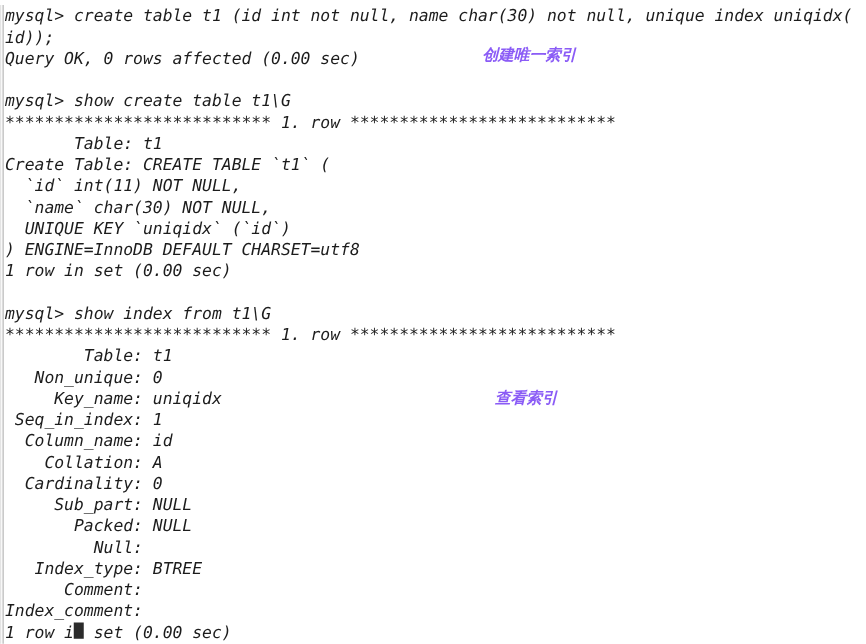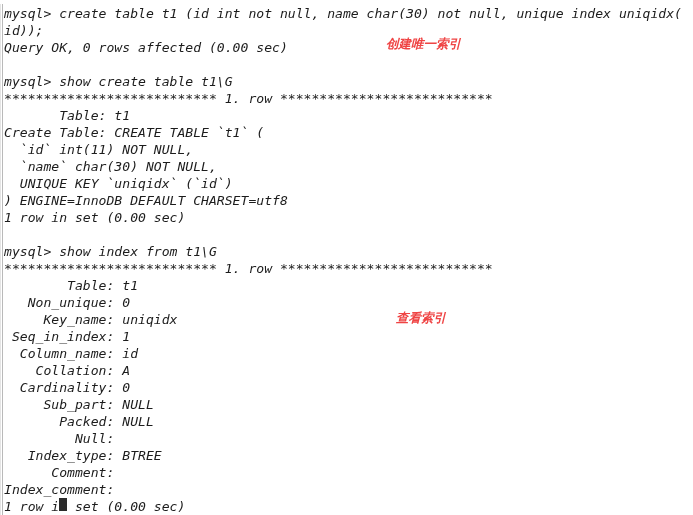--- a/index.html
+++ b/index.html
@@ -59,21 +59,21 @@
     color: #1c1c1c;
     white-space: pre;
     -webkit-font-smoothing: none;
   }
 
   .annotation {
     position: absolute;
     font-family: "DejaVu Sans", "Liberation Sans", sans-serif;
     font-size: 12.5px;
     line-height: 14px;
-    color: #ef4444;
+    color: #8b5cf6;
     font-weight: bold;
     white-space: pre;
   }
   #annotation-create-unique-index {
     left: 386px;
     top: 33px;
   }
   #annotation-view-index {
     left: 396px;
     top: 307px;

